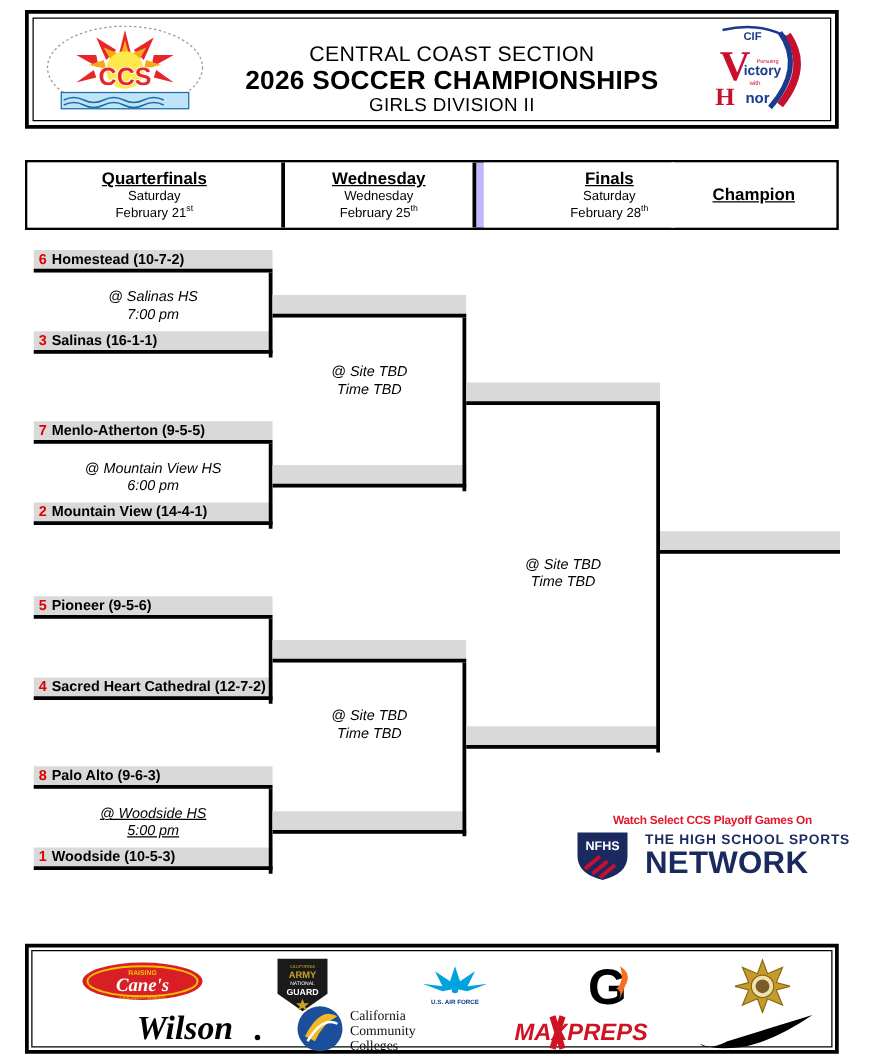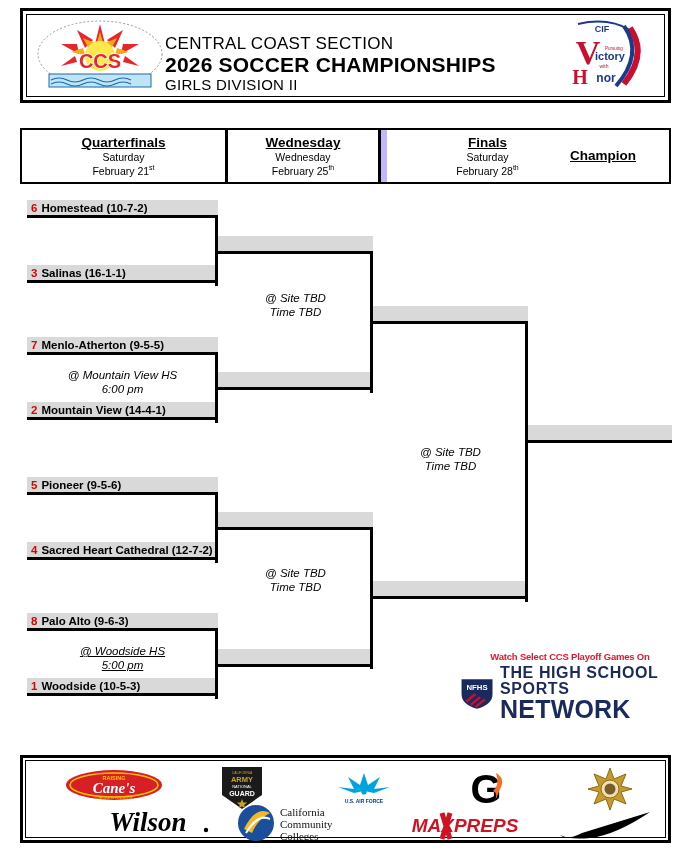--- a/index.html
+++ b/index.html
@@ -15,21 +15,21 @@
     position:absolute;left:20px;top:8px;width:651px;height:95px;
     border:3px solid #000;background:#fff;box-sizing:border-box;
   }
   .banner-inner{
     position:absolute;left:3px;top:3px;right:3px;bottom:3px;
     border:1px solid #000;box-sizing:border-box;
     display:flex;align-items:center;justify-content:space-between;
   }
   .ccs-logo{width:130px;height:76px;margin-left:8px;flex:none;}
   .cif-logo{width:92px;height:80px;margin-right:14px;flex:none;}
-  .title-block{flex:1;line-height:1.12;margin-top:17px;}
+  .title-block{flex:1;text-align:center;line-height:1.12;margin-top:17px;}
   .t1{font-size:17px;letter-spacing:.3px;color:#000;}
   .t2{font-size:21px;font-weight:bold;letter-spacing:.2px;color:#000;}
   .t3{font-size:15px;letter-spacing:.3px;color:#000;}
 
   
   .hdr-wrap{position:absolute;left:20px;top:128px;width:651px;height:56px;
     border:2px solid #000;box-sizing:border-box;background:#c4b5fd;}
   .hdr{position:absolute;top:0;height:100%;box-sizing:border-box;
     display:flex;flex-direction:column;align-items:center;justify-content:center;
     text-align:center;line-height:1.18;background:#fff;}
@@ -56,21 +56,21 @@
     position:absolute;text-align:center;font-size:11.5px;
     font-style:italic;line-height:1.22;color:#000;white-space:nowrap;
   }
 
   
   .nfhs{position:absolute;left:460px;top:651px;width:220px;}
   .nfhs-tag{font-size:9.5px;font-weight:bold;color:#e1172c;text-align:center;
     letter-spacing:-.2px;margin-bottom:3px;}
   .nfhs-row{display:flex;align-items:center;justify-content:space-between;gap:6px;}
   .nfhs-text{line-height:1;}
-  .nfhs-t1{font-size:16px;font-weight:bold;color:#1b2a5e;letter-spacing:.6px;}
+  .nfhs-t1{font-size:11px;font-weight:bold;color:#1b2a5e;letter-spacing:.6px;}
   .nfhs-t2{font-size:25px;font-weight:bold;color:#1b2a5e;letter-spacing:.2px;}
 
   
   .sponsors{
     position:absolute;left:20px;top:755px;width:651px;height:88px;
     border:3px solid #000;background:#fff;box-sizing:border-box;
   }
   .sp-inner{position:absolute;left:2px;top:2px;right:2px;bottom:2px;
     border:1px solid #000;box-sizing:border-box;}
   .sp{position:absolute;}
@@ -153,20 +153,24 @@
 
   <div class="team" style="left:27px;top:200px;width:191px;">
     <span class="seed">6</span>
     <span>Homestead (10-7-2)</span>
   </div>
   <div class="team" style="left:27px;top:265px;width:191px;">
     <span class="seed">3</span>
     <span>Salinas (16-1-1)</span>
   </div>
   <div class="vline" style="left:215px;top:218px;height:68px;"></div>
+  <div class="gameinfo" style="left:27px;top:231px;width:191px;">
+    <div>@ Salinas HS</div>
+    <div>7:00 pm</div>
+  </div>
 
   <div class="team" style="left:27px;top:337px;width:191px;">
     <span class="seed">7</span>
     <span>Menlo-Atherton (9-5-5)</span>
   </div>
   <div class="team" style="left:27px;top:402px;width:191px;">
     <span class="seed">2</span>
     <span>Mountain View (14-4-1)</span>
   </div>
   <div class="vline" style="left:215px;top:355px;height:68px;"></div>

